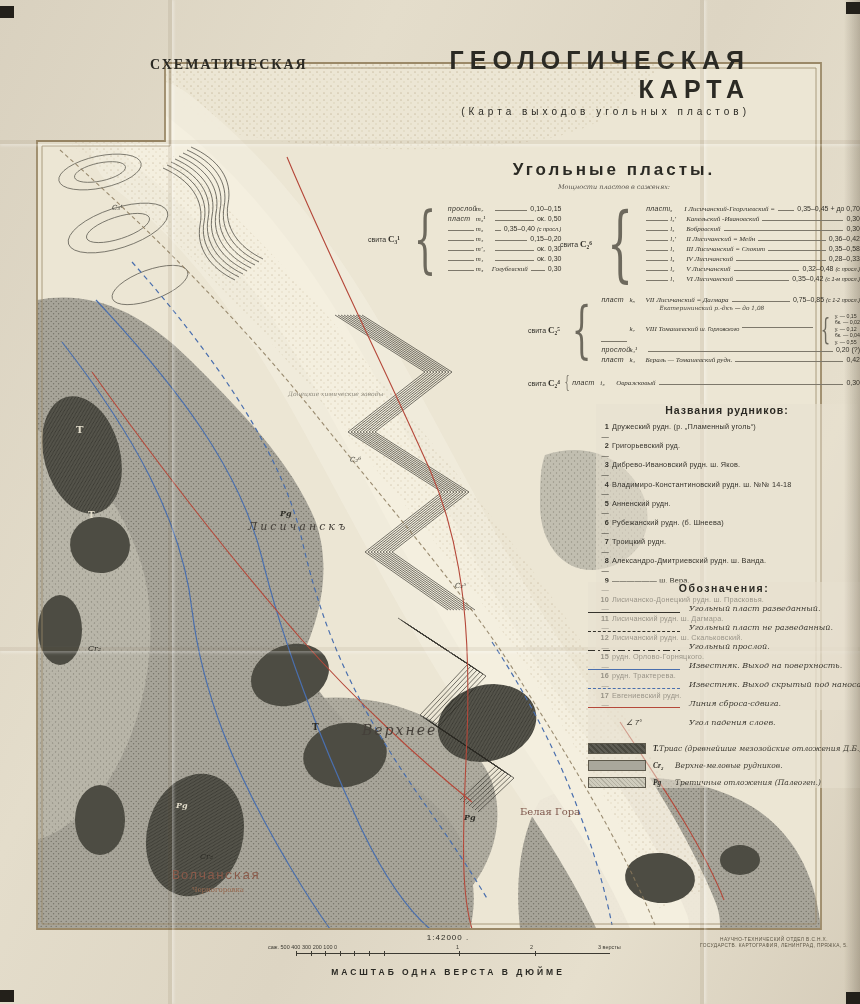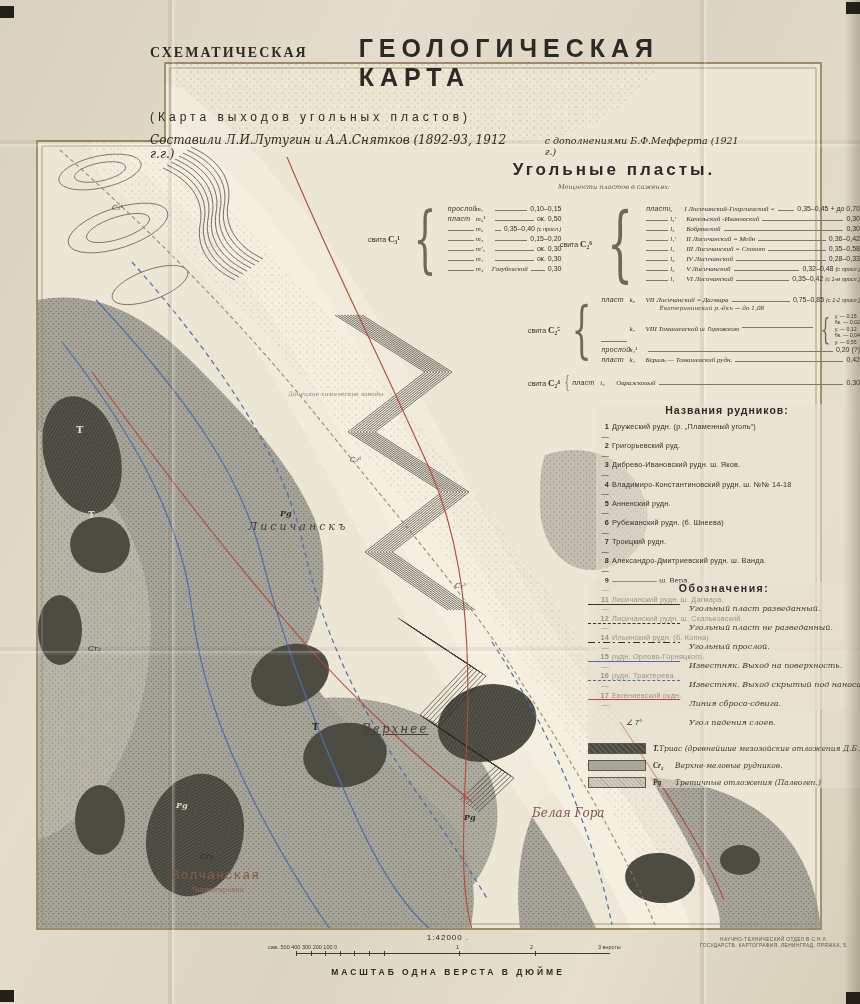--- a/index.html
+++ b/index.html
@@ -7,25 +7,25 @@
          background:linear-gradient(115deg,#d9d1bf 0%,#e4ddcb 30%,#ddd5c3 55%,#e6dfcd 78%,#d6cdba 100%);
          font-family:"Liberation Sans",sans-serif;color:#2b2a24;}
   
   .crease-v{position:absolute;top:0;bottom:0;width:4px;background:rgba(96,80,52,.10);box-shadow:2px 0 3px rgba(255,255,255,.35);z-index:2;}
   .crease-h{position:absolute;left:0;right:0;height:4px;background:rgba(96,80,52,.08);box-shadow:0 2px 3px rgba(255,255,255,.3);z-index:2;}
   .edge-shadow{position:absolute;top:0;bottom:0;right:0;width:16px;background:linear-gradient(90deg,transparent,rgba(70,58,38,.28));z-index:6;}
   .corner{position:absolute;width:14px;height:12px;background:#23201a;z-index:7;}
   #map{position:absolute;left:0;top:0;z-index:1;}
 
   
-  #title-block{position:absolute;left:150px;top:34px;width:600px;text-align:left;z-index:4;}
+  #title-block{position:absolute;left:150px;top:46px;width:600px;text-align:right;z-index:4;}
   .t-row1{display:flex;justify-content:center;align-items:baseline;gap:14px;}
   .t-prefix{font-family:"Liberation Serif",serif;font-weight:bold;font-size:14px;letter-spacing:2px;}
   .t-main{font-size:25px;font-weight:bold;letter-spacing:6px;margin-left:37px;}
-  .t-sub{font-size:12px;letter-spacing:4px;margin-top:18px;}
+  .t-sub{font-size:10px;letter-spacing:4px;margin-top:2px;}
   .t-region{font-size:15px;font-weight:bold;letter-spacing:4px;margin-top:10px;}
   .t-authors{margin-top:9px;display:flex;justify-content:center;align-items:baseline;gap:16px;font-family:"DejaVu Serif",serif;font-style:italic;}
   .t-auth-main{font-size:12px;}
   .t-auth-add{font-size:9.5px;}
 
   
   #seams{position:absolute;left:368px;top:160px;width:492px;z-index:4;}
   #seams h2{margin:0;font-size:17px;font-weight:bold;letter-spacing:3px;text-align:center;}
   .seams-sub{font-family:"DejaVu Serif",serif;font-style:italic;font-size:6.5px;text-align:center;margin-top:3px;color:#55514a;}
   .cols{display:flex;margin-top:12px;}
@@ -54,21 +54,21 @@
   #mines{position:absolute;left:596px;top:404px;width:262px;z-index:4;background:rgba(231,224,208,.55);}
   #mines h3{margin:0;font-size:10.5px;font-weight:bold;letter-spacing:1px;text-align:center;}
   .mine{display:flex;font-size:7.3px;line-height:9.6px;letter-spacing:.2px;color:#34322b;}
   .mine .num{width:13px;text-align:right;margin-right:3px;font-weight:bold;}
   .mine .num::after{content:" —";font-weight:normal;}
   #mines ol{margin:6px 0 0;padding:0;list-style:none;}
 
   
   #symbols{position:absolute;left:588px;top:582px;width:272px;z-index:4;background:rgba(231,224,208,.55);}
   #symbols h3{margin:0;font-size:10.5px;font-weight:bold;letter-spacing:1.5px;text-align:center;}
-  .symrow{display:flex;align-items:flex-start;margin-top:10px;}
+  .symrow{display:flex;align-items:flex-end;margin-top:10px;}
   .sample{width:92px;margin-right:9px;flex:none;}
   .sample div{height:0;}
   .ln-solid-k{border-top:1.4px solid #35332c;}
   .ln-dash-k{border-top:1.4px dashed #35332c;}
   .ln-dd-k{height:1.4px !important;background:repeating-linear-gradient(90deg,#35332c 0 7px,transparent 7px 10px,#35332c 10px 12px,transparent 12px 15px);}
   .ln-solid-b{border-top:1.8px solid #4a6fae;}
   .ln-dash-b{border-top:1.8px dashed #4a6fae;}
   .ln-solid-r{border-top:1.4px solid #b5483a;}
   .angle{font-size:7.5px;text-align:center;color:#35332c;font-style:italic;}
   .symlabel{font-family:"DejaVu Serif",serif;font-style:italic;font-size:8px;color:#3c3a32;white-space:nowrap;}
@@ -230,24 +230,20 @@
   <div class="crease-h" style="top:140px;"></div>
   <div class="crease-h" style="top:647px;"></div>
   <div class="edge-shadow"></div>
 
   <div id="title-block">
     <div class="t-row1">
       <span class="t-prefix">СХЕМАТИЧЕСКАЯ</span>
       <span class="t-main">ГЕОЛОГИЧЕСКАЯ  КАРТА</span>
     </div>
     <div class="t-sub">(Карта выходов угольных пластов)</div>
-    <div class="t-authors">
-      <span class="t-auth-main">Составили  Л.И.Лутугин и А.А.Снятков  (1892-93, 1912 г.г.)</span>
-      <span class="t-auth-add">с дополнениями Б.Ф.Мефферта (1921 г.)</span>
-    </div>
   </div>
 
   <div id="seams">
     <h2>Угольные  пласты.</h2>
     <div class="seams-sub">Мощности пластов в саженях:</div>
 
     <div class="cols">
 
       <div class="colL">
         <div class="grp">
@@ -475,30 +471,30 @@
         </li>
       <li class="mine">
           <span class="num">8</span>
           <span>Александро-Дмитриевский рудн. ш. Ванда.</span>
         </li>
       <li class="mine">
           <span class="num">9</span>
           <span>—————— ш. Вера.</span>
         </li>
       <li class="mine">
+          <span class="num">10</span>
+          <span>Лисичанско-Донецкий рудн. ш. Прасковья.</span>
+        </li>
+      <li class="mine">
           <span class="num">11</span>
           <span>Лисичанский рудн. ш. Дагмара.</span>
         </li>
       <li class="mine">
           <span class="num">12</span>
           <span>Лисичанский рудн. ш. Скальковский.</span>
-        </li>
-      <li class="mine">
-          <span class="num">14</span>
-          <span>Ильинский рудн. (б. Копна)</span>
         </li>
       <li class="mine">
           <span class="num">15</span>
           <span>рудн. Орлово-Горняцкого.</span>
         </li>
       <li class="mine">
           <span class="num">16</span>
           <span>рудн. Трактерева.</span>
         </li>
       <li class="mine">
@@ -583,24 +579,24 @@
     </div>
     <div class="sc-caption">МАСШТАБ  ОДНА  ВЕРСТА  В ДЮЙМЕ</div>
   </div>
 
   <div id="imprint">
     <div>НАУЧНО-ТЕХНИЧЕСКИЙ ОТДЕЛ В.С.Н.Х.</div>
     <div>ГОСУДАРСТВ. КАРТОГРАФИЯ, ЛЕНИНГРАД, ПРЯЖКА, 5.</div>
   </div>
 
   <span class="mlb" style="left:248px;top:520px;font-style:italic;font-size:11px;letter-spacing:3px;color:#45403a;">Лисичанскъ</span>
-  <span class="mlb" style="left:362px;top:722px;font-style:italic;font-size:12px;letter-spacing:2px;color:#45403a;text-decoration:underline;">Верхнее</span>
+  <span class="mlb" style="left:362px;top:722px;font-style:italic;font-size:14px;letter-spacing:2px;color:#45403a;">Верхнее</span>
   <span class="mlb" style="left:172px;top:868px;font-size:13px;letter-spacing:1px;color:#8a5a4a;font-family:Liberation Mono, monospace;">Волчанская</span>
   <span class="mlb" style="left:192px;top:879px;font-size:7px;color:#9a6a50;margin-top:7px;">Черногоровка</span>
-  <span class="mlb" style="left:532px;top:806px;font-style:italic;font-size:12px;color:#7d564b;">Белая Гора</span>
+  <span class="mlb" style="left:520px;top:806px;font-size:10px;color:#7d564b;">Белая Гора</span>
   <span class="mlb" style="left:288px;top:390px;font-style:italic;font-size:6px;color:#8d897c;">Донецкие химические заводы</span>
   <span class="mlb" style="left:76px;top:424px;font-size:10px;font-weight:bold;color:#e3ddcb;">Т</span>
   <span class="mlb" style="left:88px;top:510px;font-size:9px;font-weight:bold;color:#e3ddcb;">Т</span>
   <span class="mlb" style="left:312px;top:722px;font-size:9px;font-weight:bold;color:#2e2d27;">Т</span>
   <span class="mlb" style="left:280px;top:508px;font-size:8px;font-style:italic;font-weight:bold;color:#2e2d27;">Pg</span>
   <span class="mlb" style="left:176px;top:800px;font-size:8px;font-style:italic;font-weight:bold;color:#e3ddcb;">Pg</span>
   <span class="mlb" style="left:464px;top:812px;font-size:8px;font-style:italic;font-weight:bold;color:#2e2d27;">Pg</span>
   <span class="mlb" style="left:200px;top:852px;font-size:8px;font-style:italic;color:#2e2d27;">Cr₂</span>
   <span class="mlb" style="left:88px;top:644px;font-size:8px;font-style:italic;color:#2e2d27;">Cr₂</span>
   <span class="mlb" style="left:112px;top:204px;font-size:7px;font-style:italic;color:#3e3c34;">C₃¹</span>

